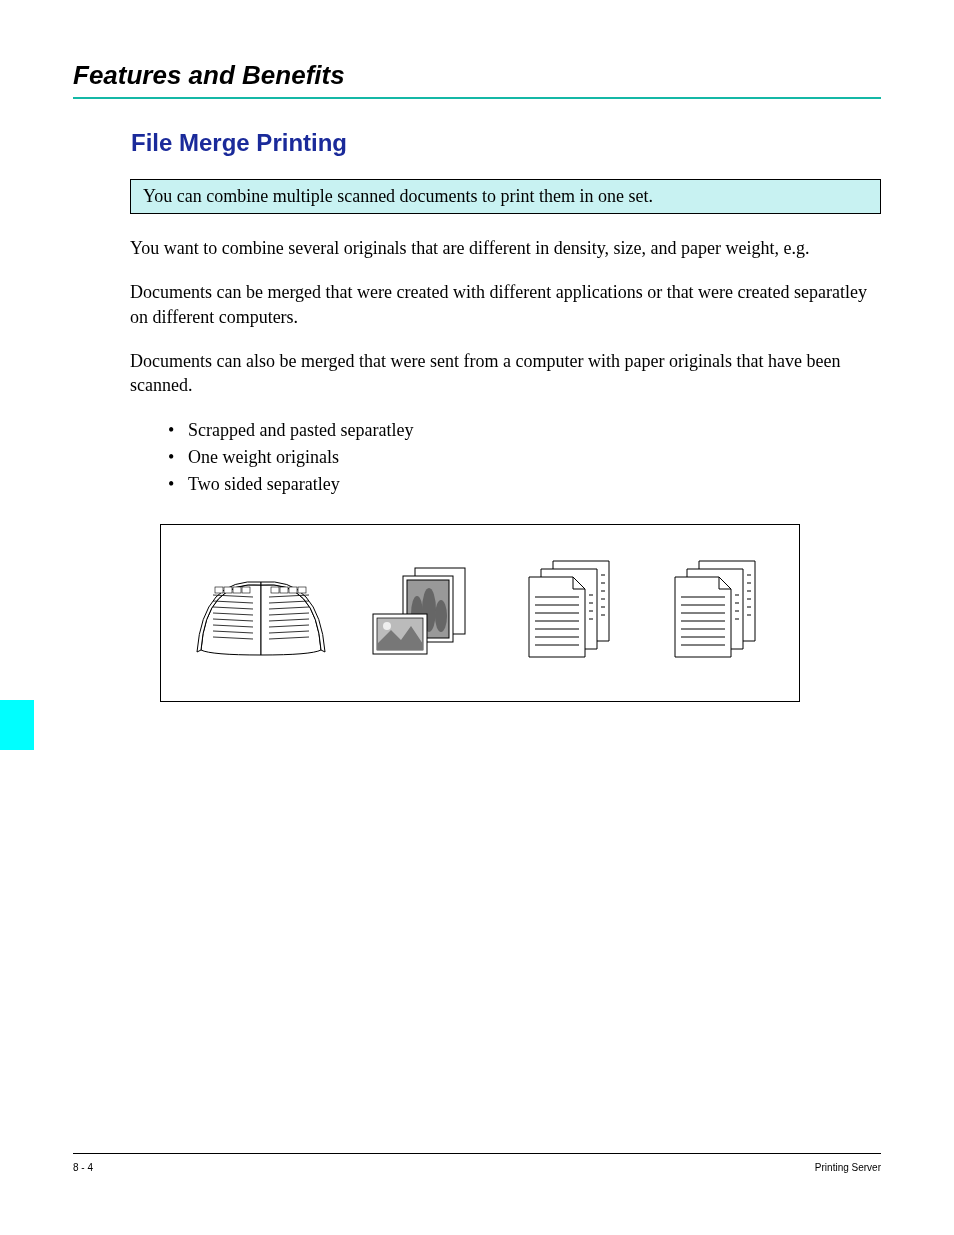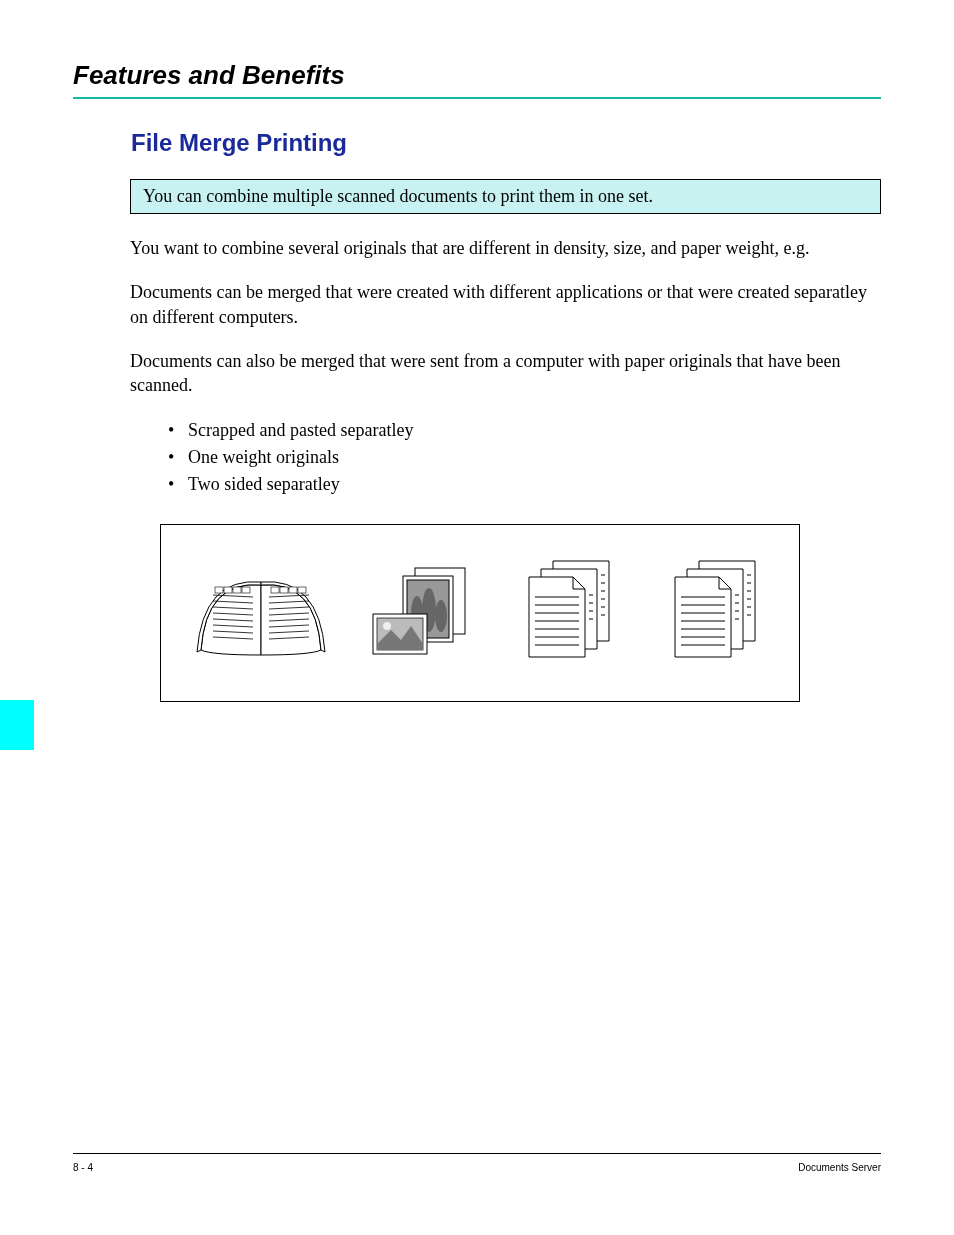--- a/index.html
+++ b/index.html
@@ -240,14 +240,14 @@
           <line x1="76" y1="64" x2="80" y2="64"></line>
       </g>
     </svg>
   </div>
 </div>
 
 <div class="thumb-tab"></div>
 
 <div class="footer">
   <span>8 - 4</span>
-  <span>Documents Server</span>
+  <span>Printing Server</span>
 </div>
 
 </body></html>

